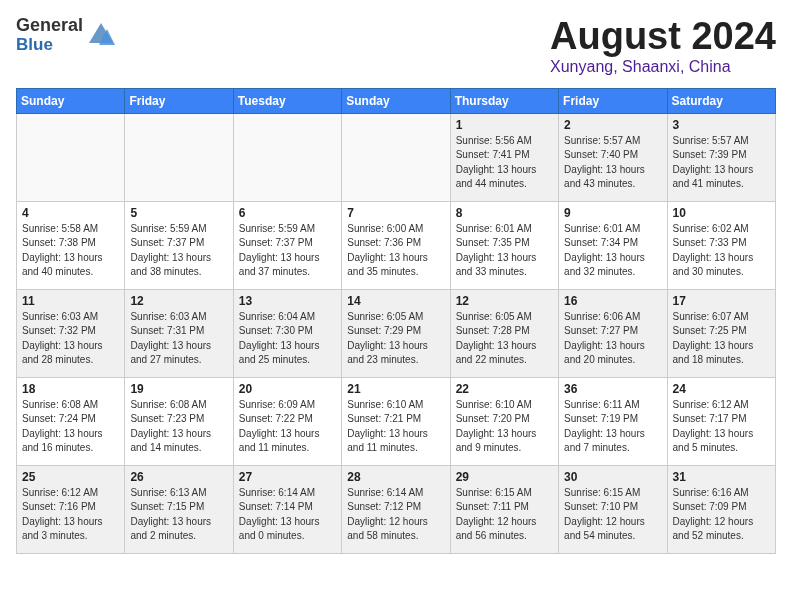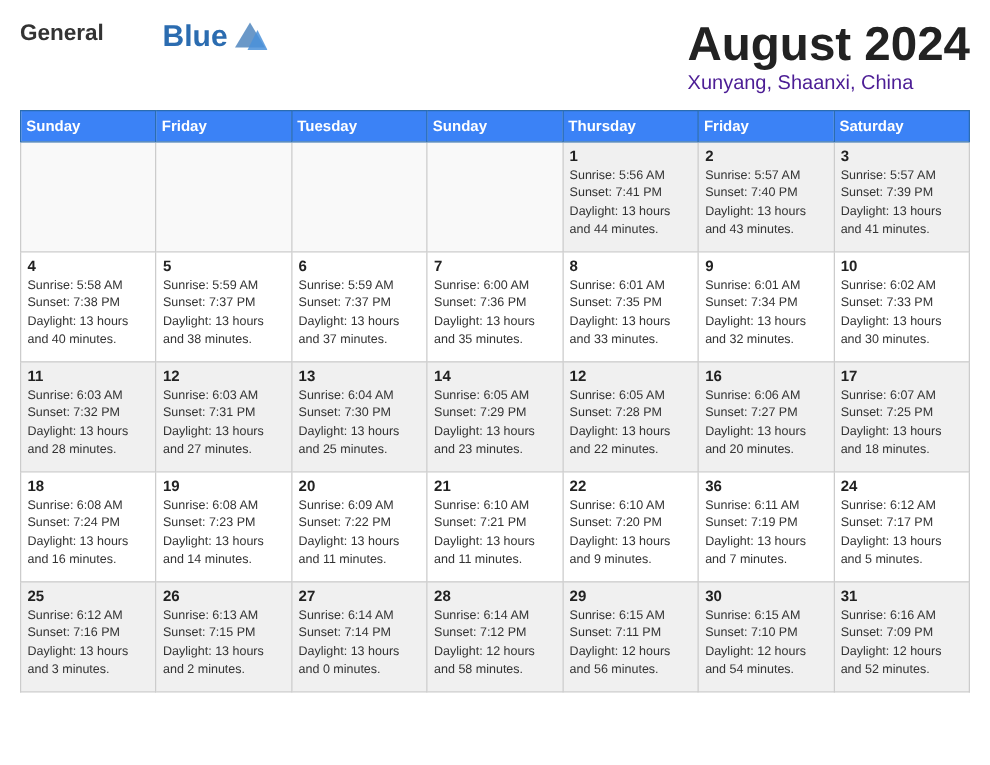--- a/index.html
+++ b/index.html
@@ -15,30 +15,30 @@
       justify-content: space-between;
       align-items: flex-start;
       margin-bottom: 12px;
     }
     .logo {
       display: flex;
       align-items: center;
     }
     .logo-text {
       display: flex;
+      flex-direction: column;
       line-height: 1.1;
-      gap: 47px;
     }
     .logo-general {
       font-size: 18px;
       font-weight: bold;
       color: #333;
     }
     .logo-blue {
-      font-size: 24px;
+      font-size: 17px;
       font-weight: bold;
       color: #2b6cb0;
     }
     .logo-icon {
       width: 28px;
       height: 28px;
       margin-left: 4px;
     }
     .title-area {
       text-align: left;

